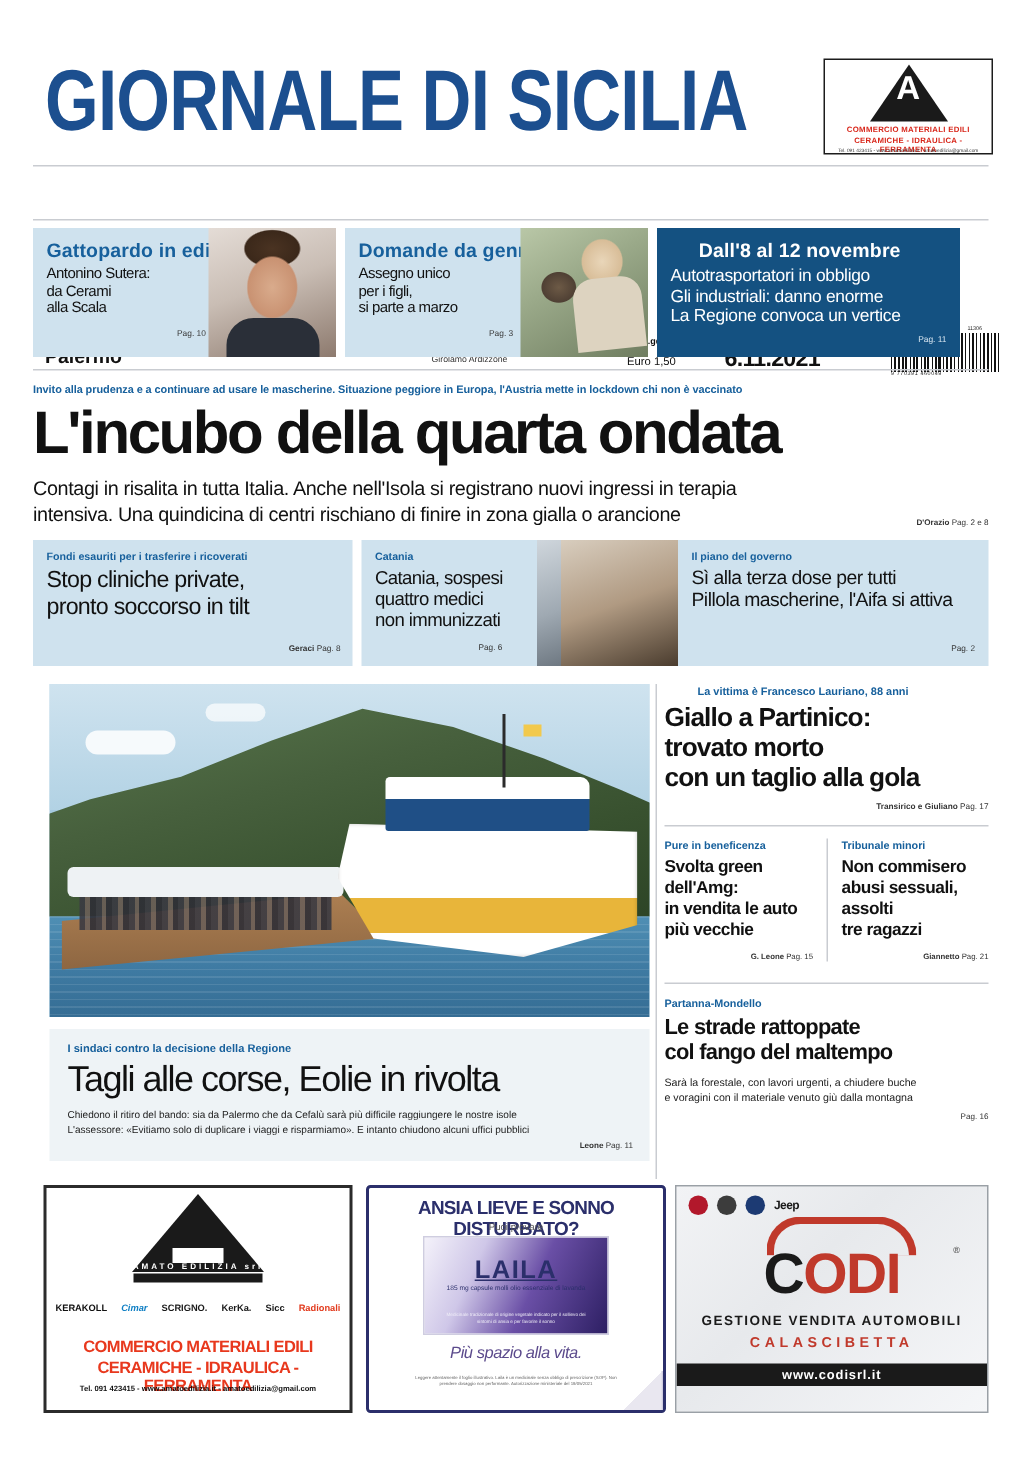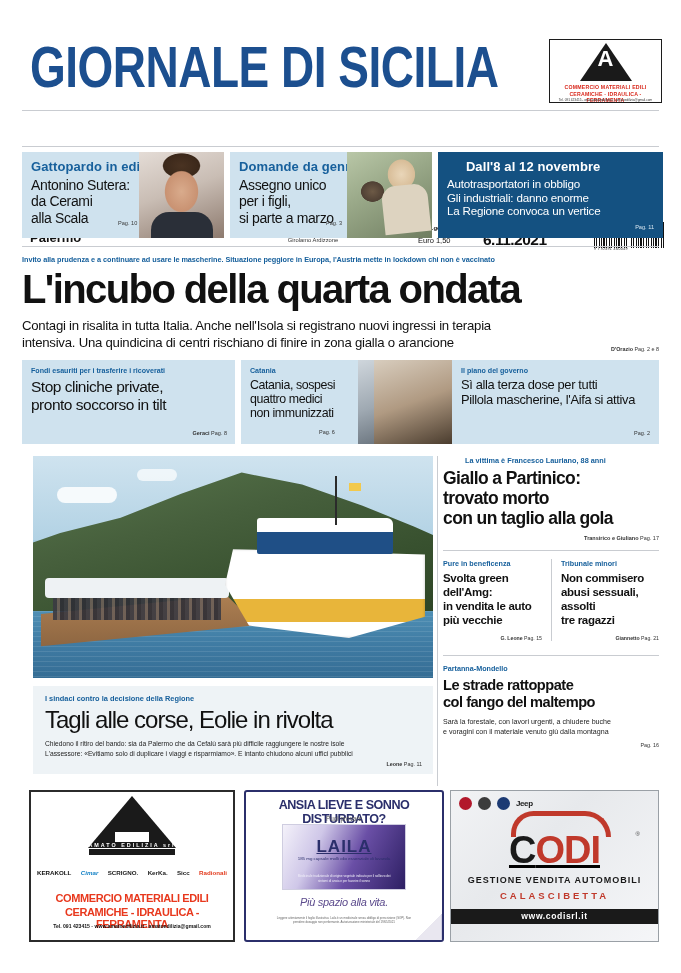--- a/index.html
+++ b/index.html
@@ -62,25 +62,25 @@
 
   .rule-thin { position:absolute; left:22px; width:637px; height:1px; background:#c9ccd1; }
 
   
   .teasers { position:absolute; left:22px; top:152px; width:637px; height:86px; }
   .teaser { position:absolute; top:0; height:86px; overflow:hidden; }
   .teaser.light { background:#cfe2ee; }
   .teaser.dark  { background:#145181; }
   .t1 { left:0px;   width:202px; }
   .t2 { left:208px; width:202px; }
-  .t3 { left:416px; width:225px;padding-left:46px; }
+  .t3 { left:416px; width:202px;padding-left:46px; }
   .teaser .body { position:absolute; left:0; top:0; padding:7px 8px 0 9px; }
   .t-kicker { font-size:13px; font-weight:bold; color:#17609c; margin-bottom:3px; letter-spacing:0.1px;text-align:right;}
   .t3 .t-kicker { color:#ffffff; }
-  .t-title { font-size:14px; color:#111; line-height:1.17; letter-spacing:-0.35px; }
+  .t-title { font-size:10px; color:#111; line-height:1.17; letter-spacing:-0.35px; }
   .t3 .t-title { color:#ffffff; font-size:11.6px; letter-spacing:-0.2px;}
   .t-page { position:absolute; font-size:5.6px; color:#3a3a3a; }
   .t1 .t-page { left:96px; bottom:12px; }
   .t2 .t-page { left:96px; bottom:12px; }
   .t3 .t-page { right:9px; bottom:8px; color:#d8e6f1; }
   .t-photo { position:absolute; right:0; top:0; width:85px; height:86px; }
   .ph-sutera {
     background:
       radial-gradient(ellipse 26px 32px at 50% 46%, #d9ab8c 0%, #c99272 62%, rgba(201,146,114,0) 66%),
       radial-gradient(ellipse 30px 20px at 50% 16%, #4a3322 0%, #3b281a 60%, rgba(59,40,26,0) 64%),
@@ -273,21 +273,21 @@
   
   .codi-brands { position:absolute; left:8px; top:6px; display:flex; gap:6px; align-items:center; }
   .cb { width:13px; height:13px; border-radius:50%; }
   .cb1 { background:#b2182b; }
   .cb2 { background:#3c3c3c; }
   .cb3 { background:#1c3a73; }
   .cb-jeep { font-size:8px; font-weight:bold; color:#1a1a1a; letter-spacing:-0.4px; }
   .codi-car { position:absolute; left:60px; top:20px; width:100px; height:26px;
     border:5px solid #c0392b; border-bottom:none; border-radius:40px 46px 0 0; }
   .codi-word { position:absolute; left:0; right:0; top:40px; text-align:center;
-    font-size:38px; font-weight:bold; letter-spacing:-1px; line-height:1;text-decoration:underline; }
+    font-size:38px; font-weight:bold; letter-spacing:-1px; line-height:1; }
   .codi-word .k { color:#1a1a1a; }
   .codi-word .r { color:#c0392b; }
   .codi-reg { position:absolute; right:18px; top:40px; font-size:6px; color:#444; }
   .codi-sub { position:absolute; left:0; right:0; top:84px; text-align:center;
     font-size:9px; font-weight:bold; color:#1a1a1a; letter-spacing:1px; }
   .codi-city { position:absolute; left:0; right:0; top:99px; text-align:center;
     font-size:9.5px; font-weight:bold; color:#c0392b; letter-spacing:3px; }
   .codi-bar { position:absolute; left:0; right:0; top:118px; height:15px; background:#1a1a1a; }
   .codi-url { position:absolute; left:0; right:0; top:120px; text-align:center;
     font-size:8.6px; font-weight:bold; color:#fff; letter-spacing:0.6px; }

